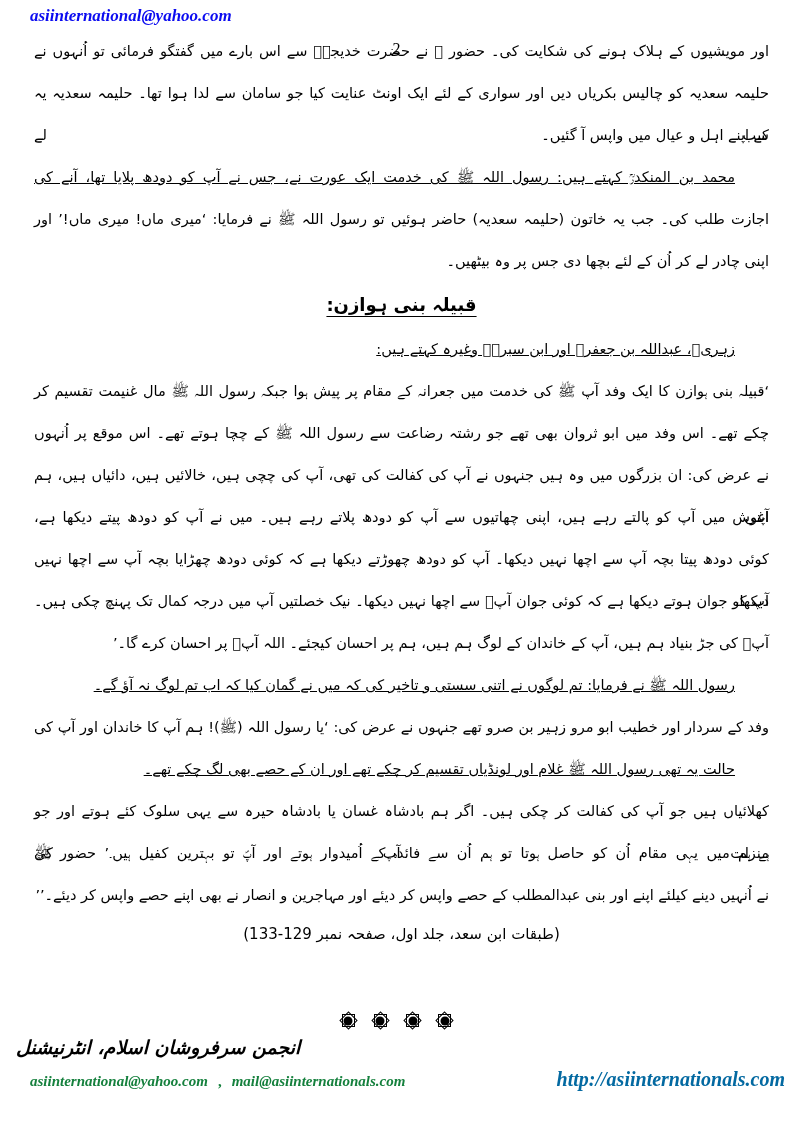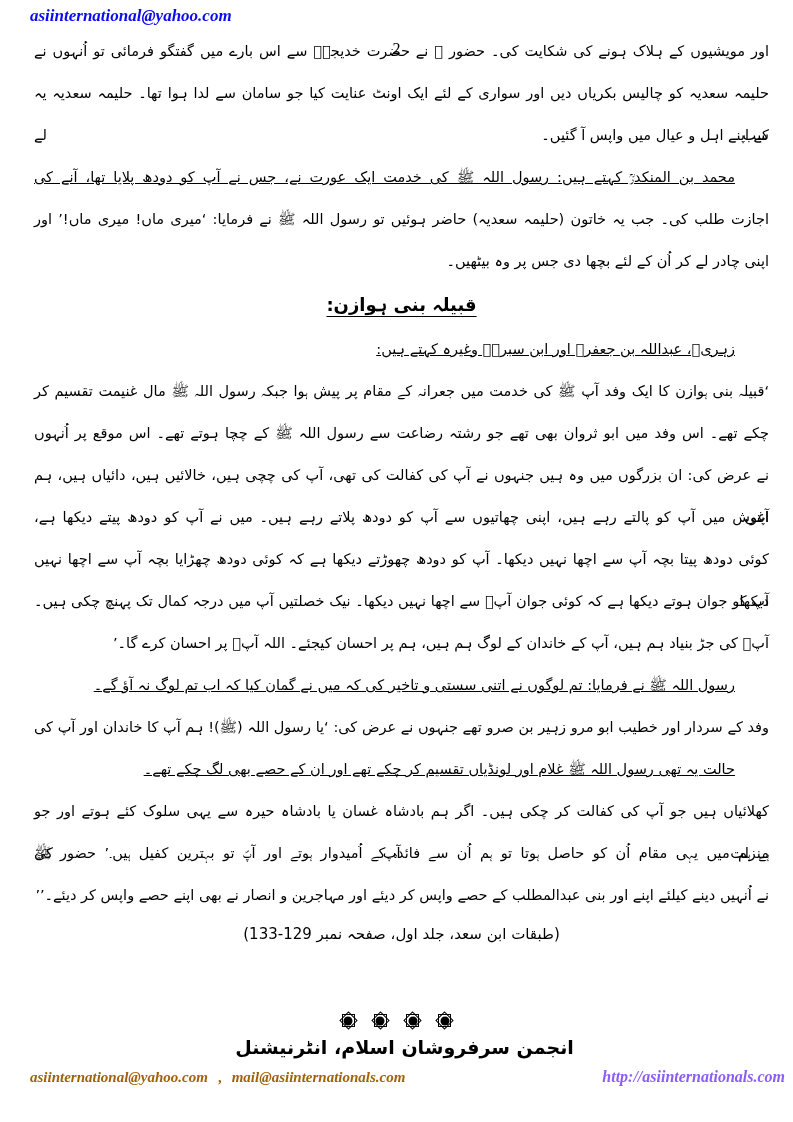--- a/index.html
+++ b/index.html
@@ -31,35 +31,35 @@
   }
   .heading span{text-decoration:underline;text-underline-offset:5px;}
   .cite{height:36px;line-height:36px;font-size:15px;text-align:center;direction:rtl;}
   
   .stars{position:absolute;top:1010px;left:0;right:0;text-align:center;}
   .star{display:inline-block;width:15px;height:15px;position:relative;margin:0 6px;vertical-align:middle;}
   .star::before,.star::after{content:"";position:absolute;inset:1px;border:1.6px solid #000;}
   .star::after{transform:rotate(45deg);}
   .star-dot{position:absolute;width:9px;height:9px;border-radius:50%;background:#000;left:50%;top:50%;transform:translate(-50%,-50%);}
   .org{
-    position:absolute;top:1036px;left:16px;right:0;text-align:center;direction:rtl;
-    font-family:"DejaVu Sans",sans-serif;font-weight:700;font-size:19px;color:#000;
+    position:absolute;top:1036px;left:16px;right:0;text-align:left;direction:rtl;
+    font-family:"DejaVu Sans",sans-serif;font-weight:700;font-size:19px;color:#000;font-style:italic;
   }
   .bottom{
     position:absolute;top:1068px;left:30px;right:8px;
     display:flex;justify-content:space-between;align-items:baseline;
   }
   .emails,.emails span{
     font-family:"Liberation Serif",serif;font-style:italic;font-weight:700;
-    font-size:15px;color:#a16207;
+    font-size:15px;color:#15803d;
   }
   .emails .sep{margin:0 10px;font-style:normal;}
   .site{
     font-family:"Liberation Serif",serif;font-style:italic;font-weight:700;
-    font-size:16px;color:#8b5cf6;
+    font-size:20px;color:#0369a1;
   }
 </style>
 </head>
 <body>
 
 <div class="page">
 
   <div class="header-email">asiinternational@yahoo.com</div>
   <div class="page-number">2</div>
 

